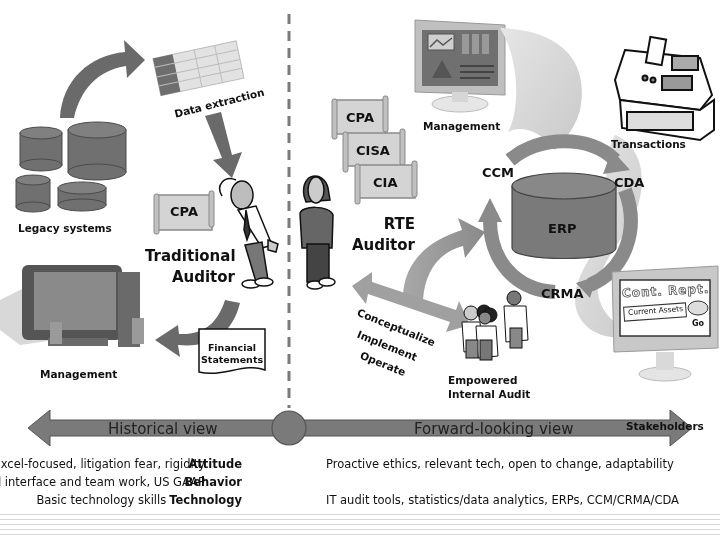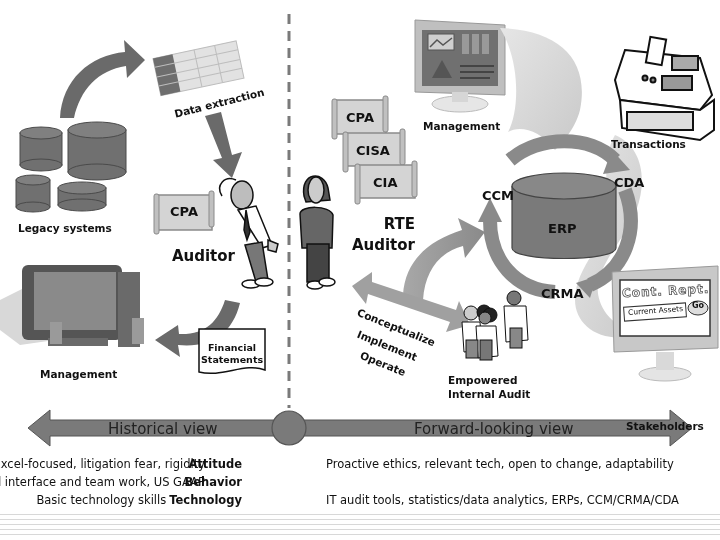--- a/index.html
+++ b/index.html
@@ -210,54 +210,55 @@
   <g>
     <path d="M28 428 L50 410 L50 420 L670 420 L670 410 L692 428 L670 446 L670 436 L50 436 L50 446 Z" fill="#7a7a7a" stroke="#555" stroke-width="1"></path>
     <circle cx="289" cy="428" r="17" fill="#7a7a7a" stroke="#555" stroke-width="1.2"></circle>
   </g>
 </svg>
 
 <div class="lbl lbl-sm rot" style="left:173px;top:108px;transform:rotate(-14deg);">Data extraction</div>
 <div class="lbl lbl-sm" style="left:18px;top:222px;">Legacy systems</div>
 <div class="lbl box-lbl" style="left:170px;top:204px;">CPA</div>
 <div class="lbl lbl-lg" style="left:145px;top:246px;width:90px;">
+  <div>Traditional</div>
   <div>Auditor</div>
 </div>
 <div class="lbl" style="left:201px;top:342px;width:62px;font-size:9.5px;text-align:center;line-height:12px;">
   <div>Financial</div>
   <div>Statements</div>
 </div>
 <div class="lbl lbl-sm" style="left:40px;top:368px;">Management</div>
 
 <div class="lbl box-lbl" style="left:346px;top:110px;">CPA</div>
 <div class="lbl box-lbl" style="left:356px;top:143px;">CISA</div>
 <div class="lbl box-lbl" style="left:373px;top:175px;">CIA</div>
 <div class="lbl lbl-sm" style="left:423px;top:120px;">Management</div>
 <div class="lbl lbl-sm" style="left:611px;top:138px;">Transactions</div>
 <div class="lbl lbl-lg" style="left:345px;top:214px;width:70px;">
   <div>RTE</div>
   <div>Auditor</div>
 </div>
-<div class="lbl lbl-md" style="left:482px;top:188px;font-size:13px;">CCM</div>
+<div class="lbl lbl-md" style="left:482px;top:165px;font-size:13px;">CCM</div>
 <div class="lbl lbl-md" style="left:614px;top:175px;font-size:13px;">CDA</div>
 <div class="lbl lbl-md" style="left:548px;top:221px;font-size:13px;">ERP</div>
 <div class="lbl lbl-md" style="left:541px;top:286px;font-size:13px;">CRMA</div>
 
 <div class="lbl rot" style="left:360px;top:306px;font-size:10.5px;transform:rotate(22deg);">Conceptualize</div>
 <div class="lbl rot" style="left:360px;top:328px;font-size:10.5px;transform:rotate(22deg);">Implement</div>
 <div class="lbl rot" style="left:363px;top:349px;font-size:10.5px;transform:rotate(22deg);">Operate</div>
 
 <div class="lbl" style="left:448px;top:373px;width:104px;font-size:10.5px;text-align:left;line-height:14px;">
   <div>Empowered</div>
   <div>Internal Audit</div>
 </div>
 
 <div class="lbl" style="left:622px;top:284px;font-size:12px;color:#fff;-webkit-text-stroke:0.8px #555;letter-spacing:1px;transform:rotate(-3deg);">Cont. Rept.</div>
 <div class="lbl" style="left:628px;top:306px;font-size:7.5px;font-weight:normal;transform:rotate(-4deg);">Current Assets</div>
-<div class="lbl" style="left:692px;top:301px;font-size:8px;">Go</div>
+<div class="lbl" style="left:692px;top:319px;font-size:8px;">Go</div>
 <div class="lbl lbl-sm" style="left:626px;top:380px;margin-top:40px;">Stakeholders</div>
 
 <div class="view-lbl" style="left:108px;top:420px;">Historical view</div>
 <div class="view-lbl" style="left:414px;top:420px;">Forward-looking view</div>
 
 <div>
   <div class="trait-row" style="top:457px;">
     <span class="trait-left" style="right:437px;">Excel-focused, litigation fear, rigidity</span>
     <span class="trait-cat" style="right:400px;">Attitude</span>
     <span class="trait-right">Proactive ethics, relevant tech, open to change, adaptability</span>

